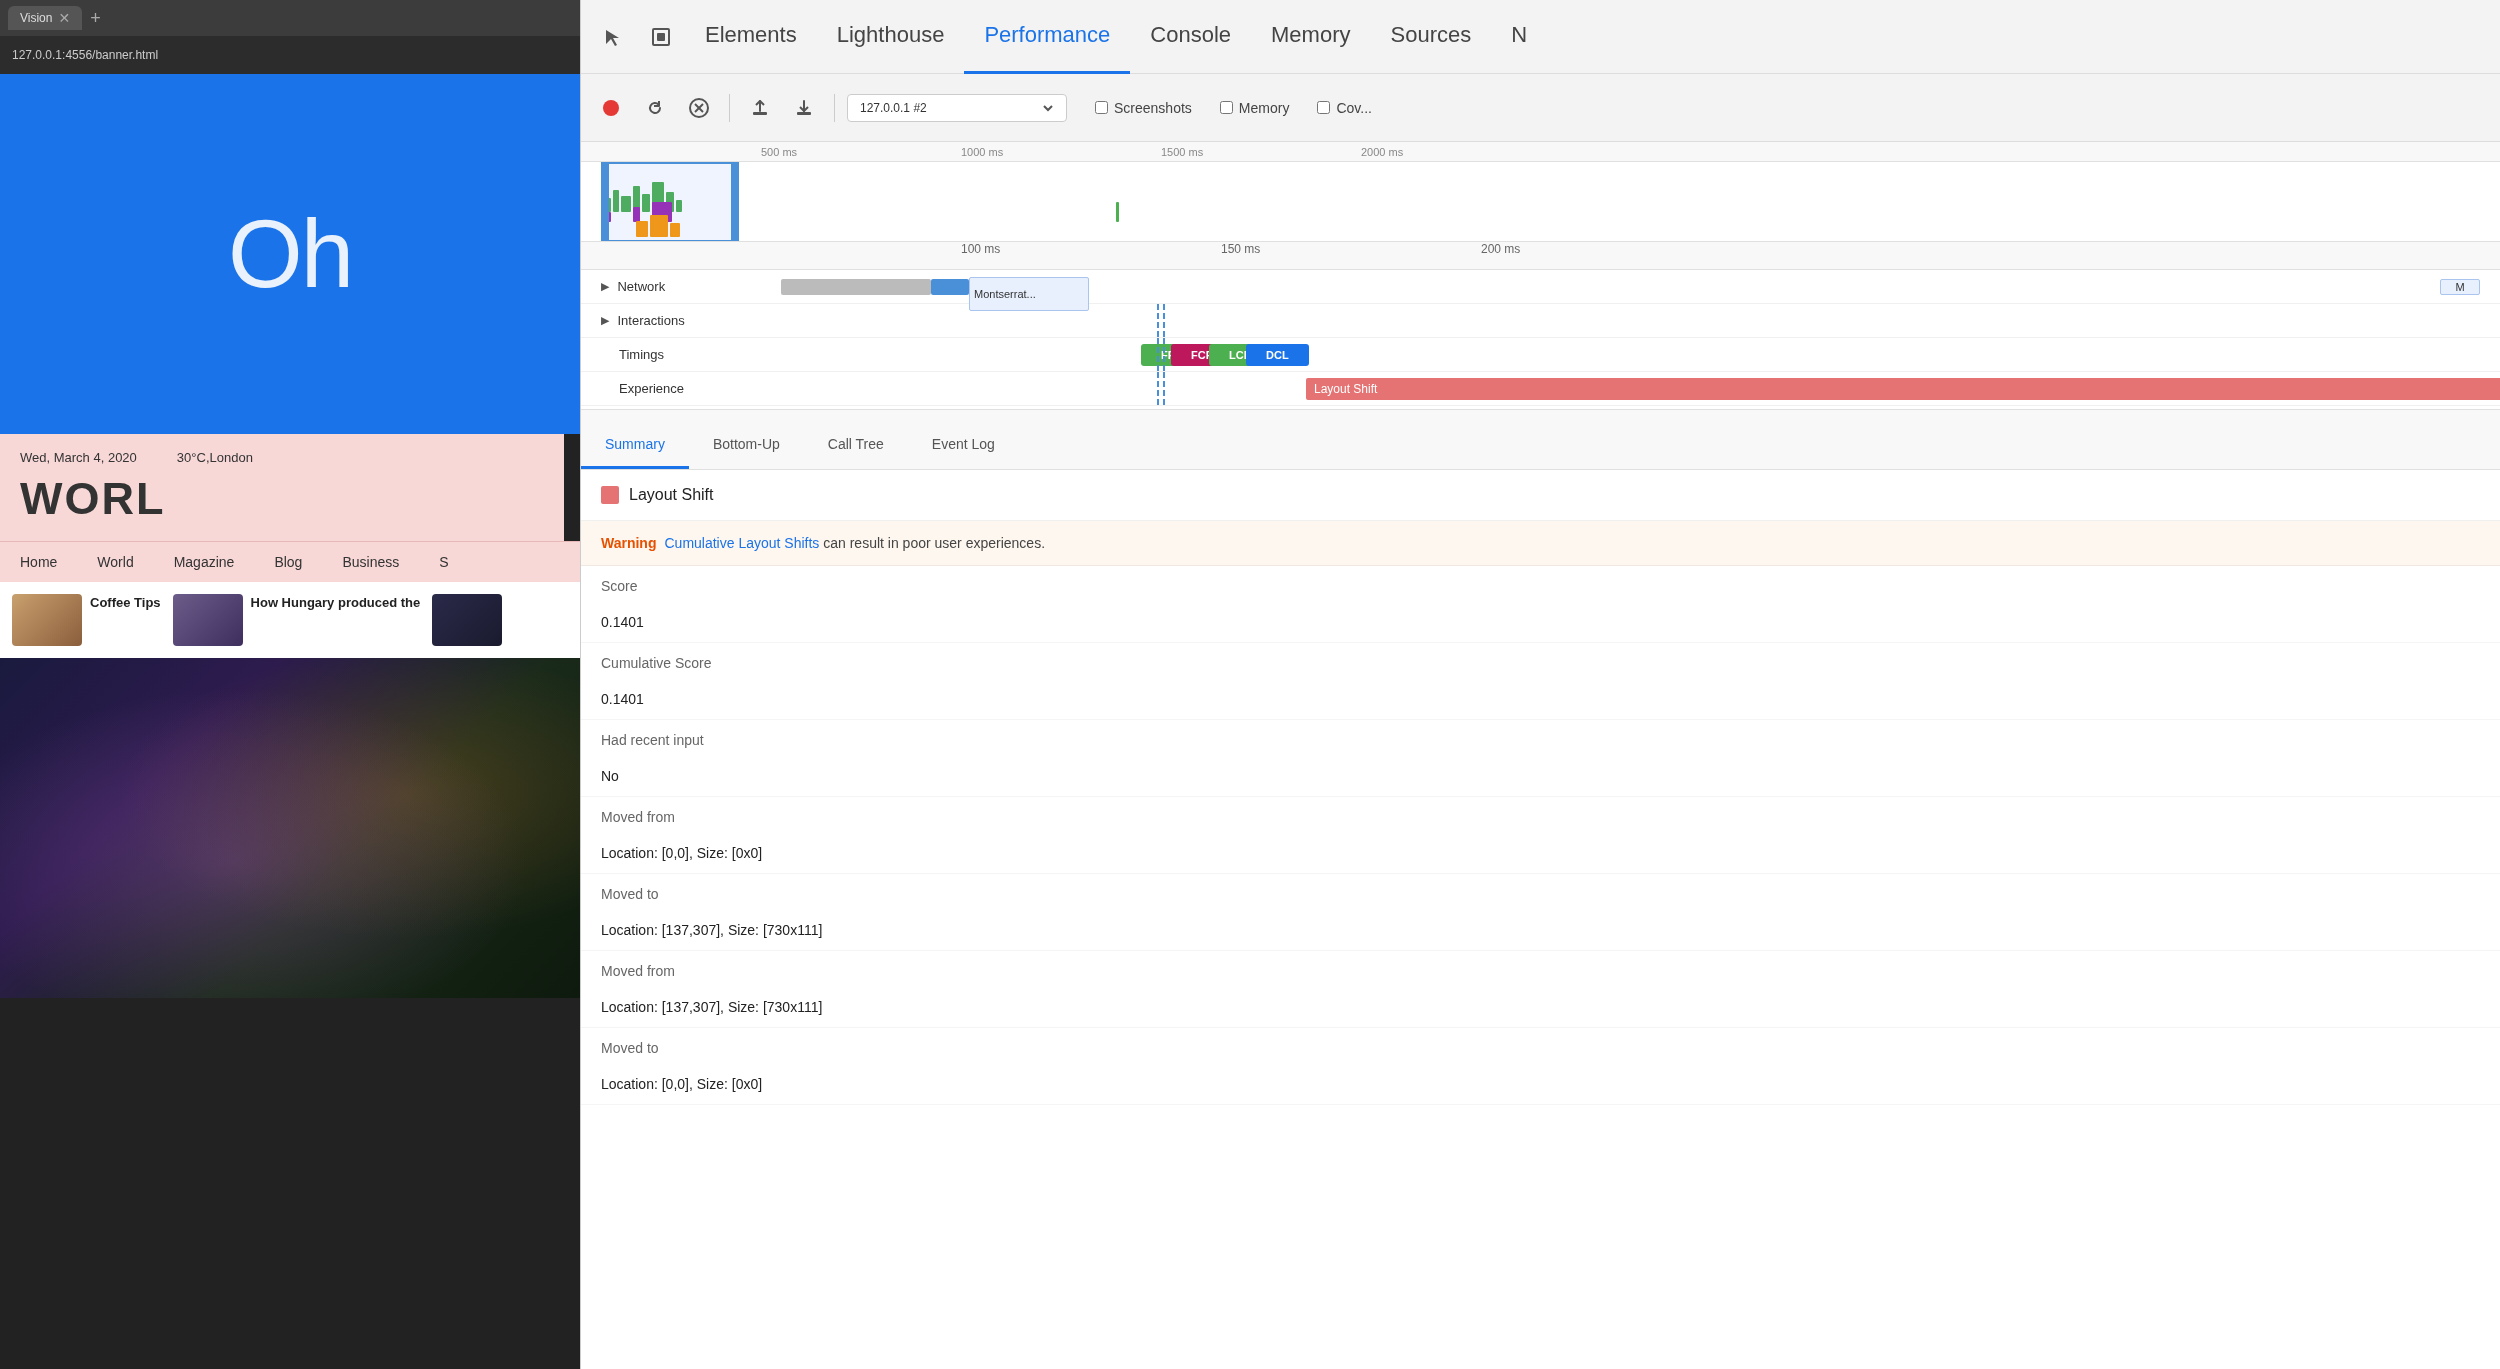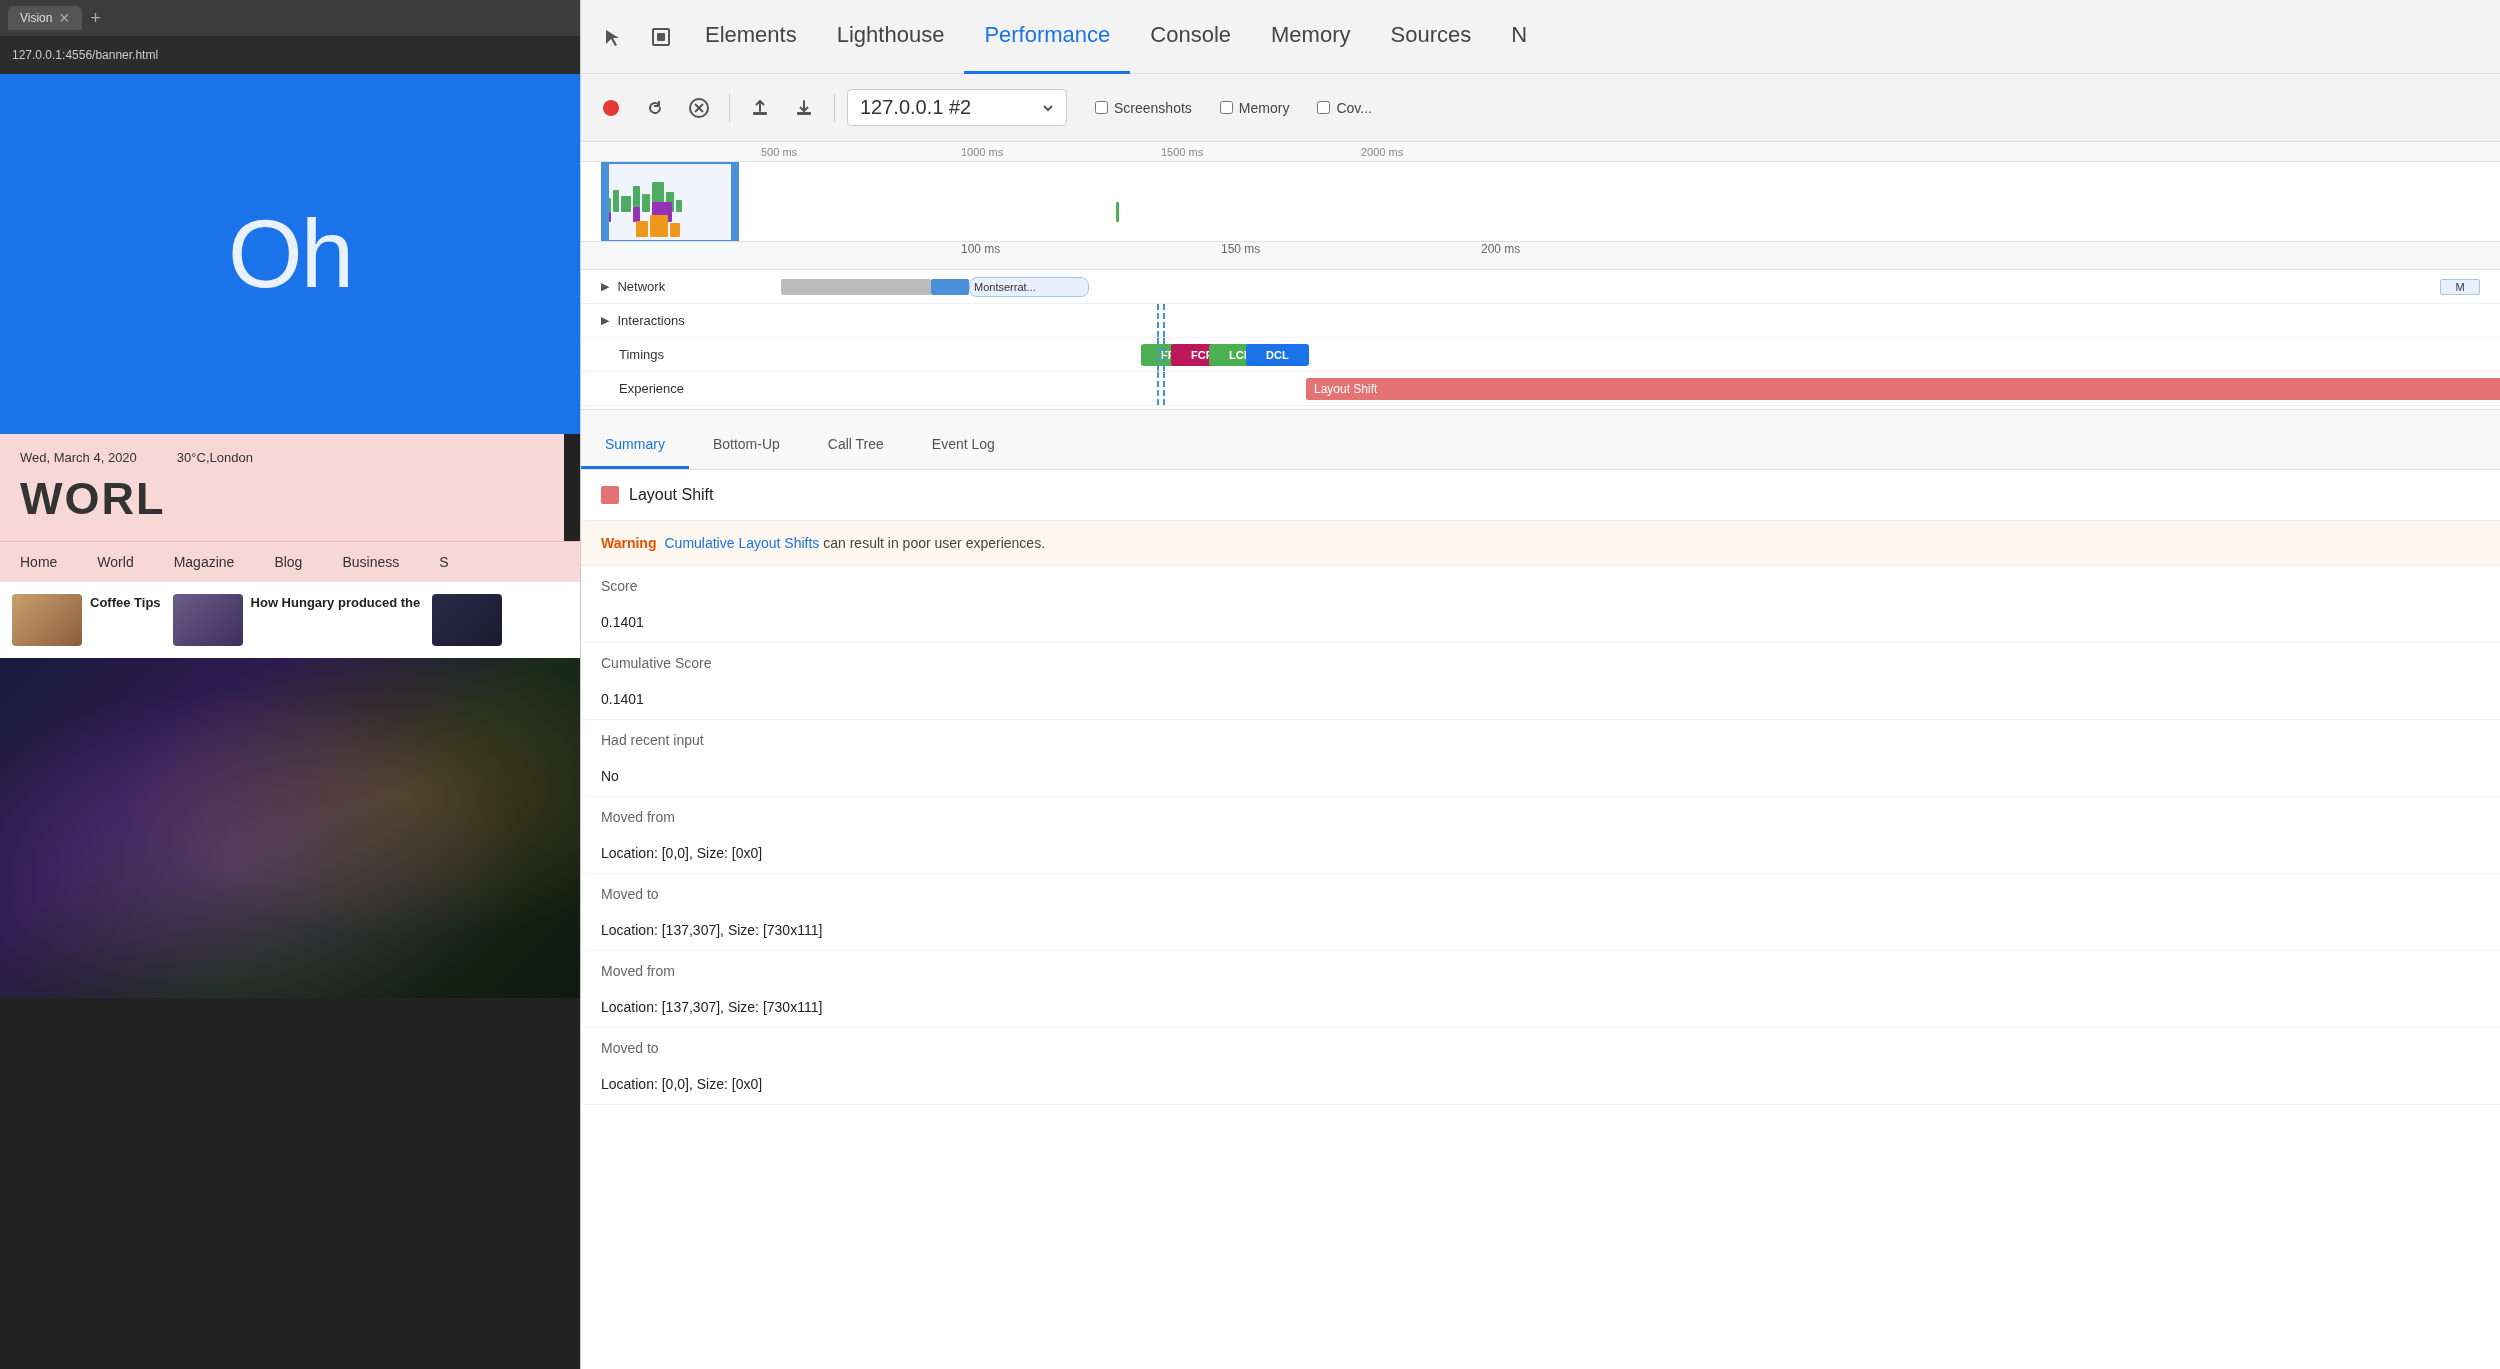--- a/index.html
+++ b/index.html
@@ -251,21 +251,21 @@
       height: 28px;
       background: #ccc;
       margin: 0 4px;
     }
 
     #session-selector {
       background: #fff;
       border: 1px solid #ccc;
       border-radius: 4px;
       padding: 6px 12px;
-      font-size: 20px;
+      font-size: 12px;
       color: #333;
       display: flex;
       align-items: center;
       gap: 8px;
       cursor: pointer;
       min-width: 220px;
     }
 
     .checkbox-group {
       display: flex;
@@ -757,21 +757,21 @@
       <div class="track-label">
         <span class="expand-arrow">▶</span>
         <span>Network</span>
       </div>
       <div class="track-content">
 
         <div class="network-bar" style="left:0;width:150px;background:#bbb;top:9px"></div>
 
         <div class="network-bar" style="left:150px;width:38px;background:#4a90d9;top:9px"></div>
 
-        <div style="position:absolute;left:188px;top:7px;background:#e8f0fe;border:1px solid #aac4f0;border-radius:8px;padding:0 4px;height:20px;display:flex;align-items:center;font-size:11px;color:#333;min-width:120px">Montserrat...</div>
+        <div style="position:absolute;left:188px;top:7px;background:#e8f0fe;border:1px solid #aac4f0;border-radius:2px;padding:0 4px;height:34px;display:flex;align-items:center;font-size:11px;color:#333;min-width:120px">Montserrat...</div>
 
         <div style="position:absolute;right:20px;top:9px;width:40px;height:16px;background:#e8f0fe;border:1px solid #aac4f0;border-radius:2px;display:flex;align-items:center;justify-content:center;font-size:11px;color:#333">M</div>
       </div>
     </div>
 
     <div class="track-row">
       <div class="track-label">
         <span class="expand-arrow">▶</span>
         <span>Interactions</span>
       </div>

